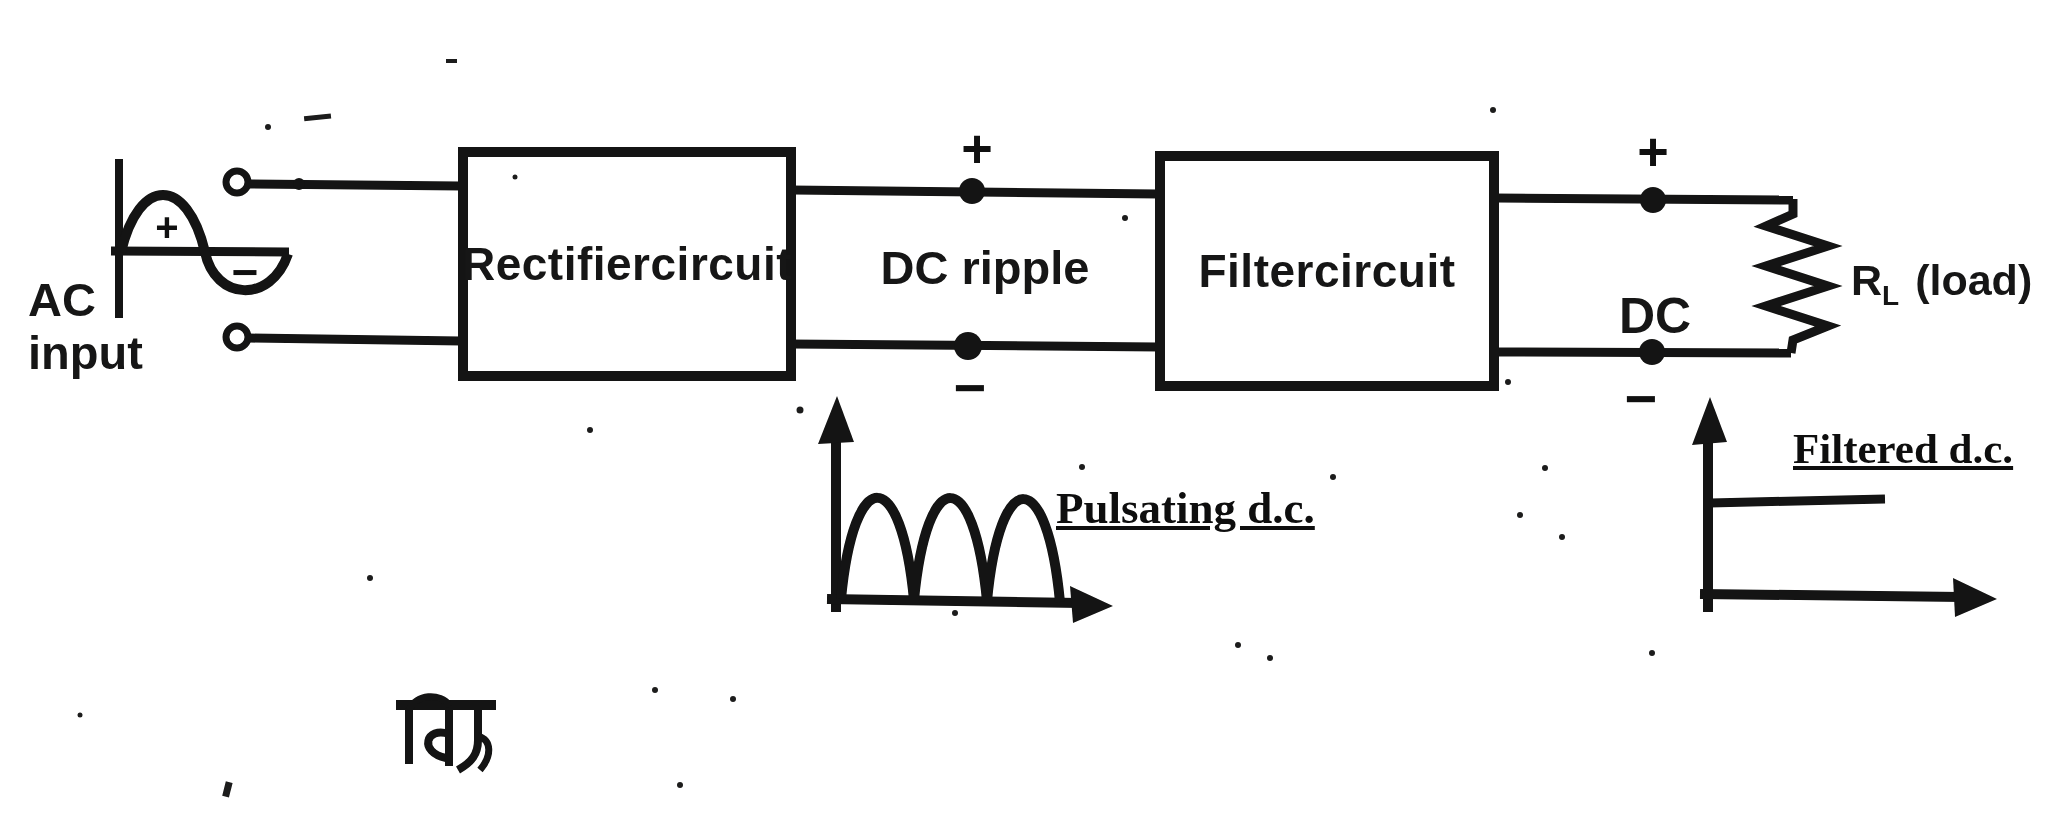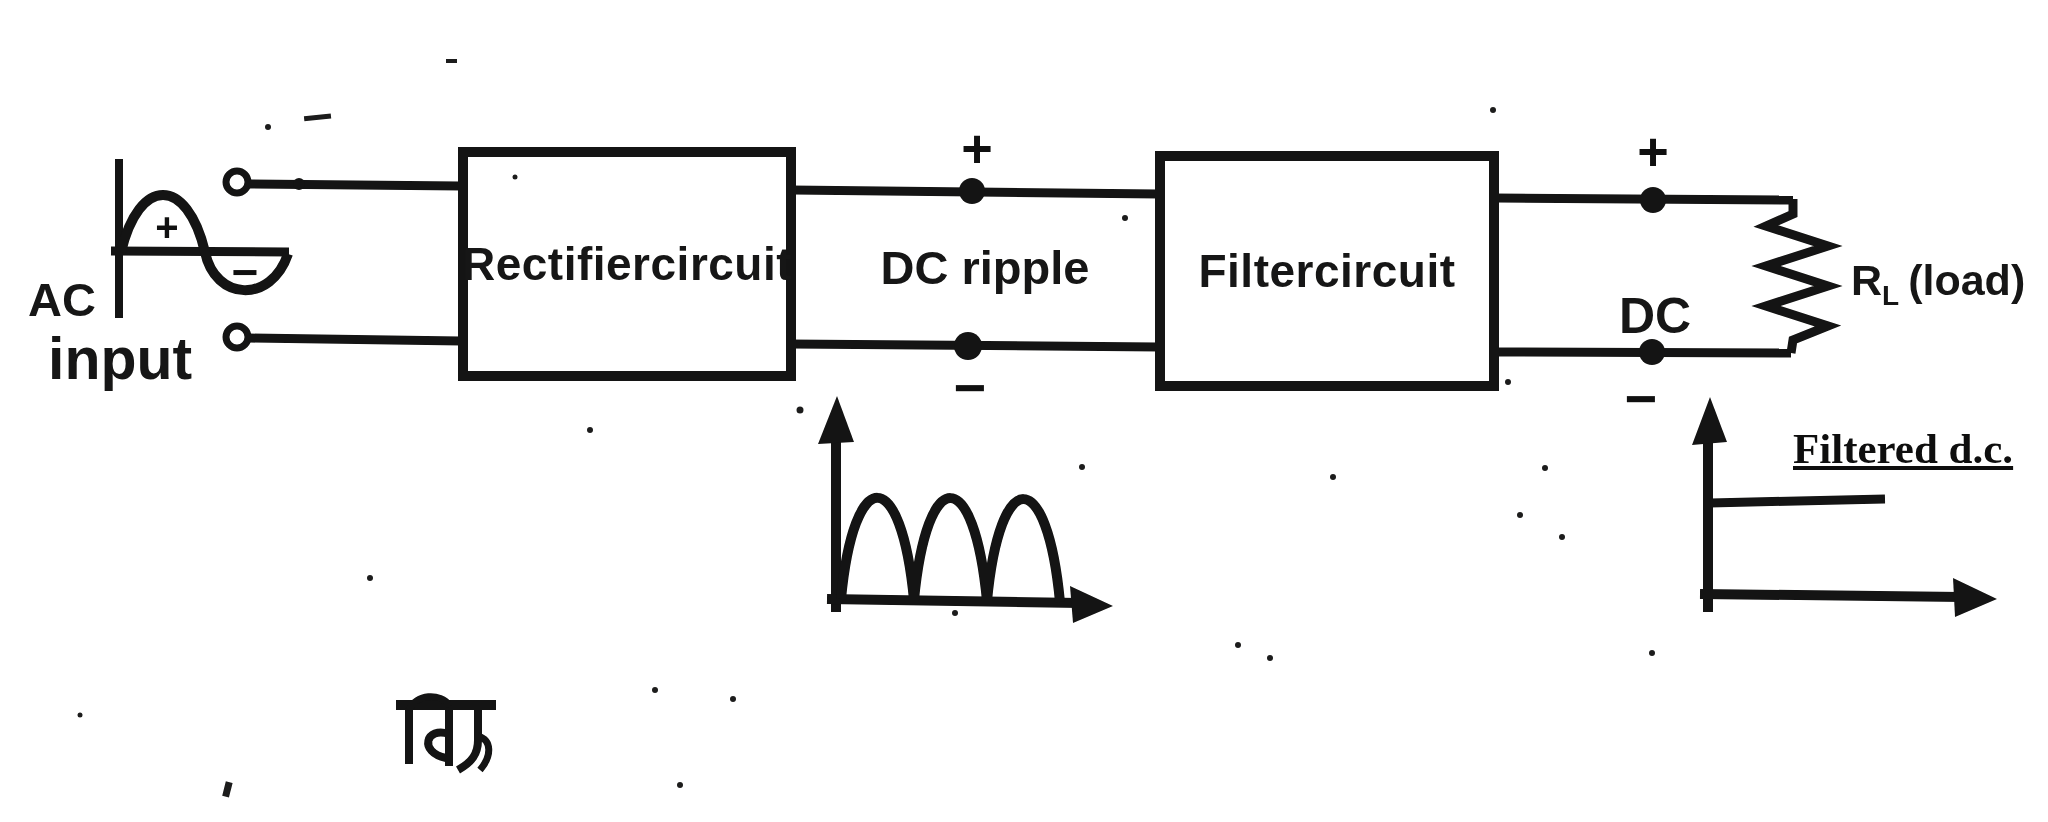--- a/index.html
+++ b/index.html
@@ -17,21 +17,21 @@
   .block{
     position:absolute; border:10px solid #1a1a1a; box-sizing:border-box;
     display:flex; flex-direction:row; justify-content:center; align-items:center;
     text-align:center; font-size:46px; line-height:1.22; letter-spacing:0.5px;
   }
   .block span{display:block;}
   .art{position:absolute; left:0; top:0;}
   .lbl{position:absolute; line-height:1.1;}
   .center{text-align:center;}
   .sub{font-size:28px; vertical-align:-10px;}
-  .suffix{margin-left:9px;}
+  .suffix{margin-left:16px;}
   .sr{position:absolute; width:1px; height:1px; overflow:hidden; opacity:0; pointer-events:none;}
   .caption-text{letter-spacing:-1px; line-height:1.15;}
 </style>
 </head>
 <body>
 
 <div class="page">
 
   <svg class="art" width="2048" height="822" viewBox="0 0 2048 822" fill="none" stroke="#1a1a1a">
 
@@ -113,21 +113,21 @@
       <circle cx="655" cy="690" r="3"></circle>
       <circle cx="733" cy="699" r="3"></circle>
       <circle cx="680" cy="785" r="3"></circle>
       <rect x="224" y="782" width="7" height="15" transform="rotate(14 228 789)"></rect>
     </g>
   </svg>
 
   <div class="lbl sans" style="left:28px; top:256px; font-size:47px;margin-top:18px;">
     <span>AC</span>
   </div>
-  <div class="lbl sans" style="left:28px; top:327px; font-size:59px;margin-left:20px;">input</div>
+  <div class="lbl sans" style="left:28px; top:327px; font-size:47px;">input</div>
 
   <div class="sign" style="left:167px; top:227px; font-size:40px;">+</div>
   <div class="sign" style="left:245px; top:272px; font-size:46px;">−</div>
 
   <div class="block sans" style="left:458px; top:147px; width:338px; height:234px;">
     <span>Rectifier</span>
     <span>circuit</span>
   </div>
 
   <div class="sign" style="left:977px; top:148px; font-size:54px;">+</div>
@@ -140,17 +140,18 @@
   </div>
 
   <div class="sign" style="left:1653px; top:151px; font-size:54px;">+</div>
   <div class="lbl sans center" style="left:1590px; top:250px; width:130px; font-size:50px;margin-top:39px;">DC</div>
   <div class="sign" style="left:1641px; top:399px; font-size:56px;">−</div>
 
   <div class="lbl sans" style="left:1851px; top:257px; font-size:43px; white-space:nowrap;">
     <span>R</span><span class="sub">L</span><span class="suffix">(load)</span>
   </div>
 
+  <div class="lbl serif" style="left:1056px; top:484px; font-size:45px; white-space:nowrap;">Pulsating d.c.</div>
   <div class="lbl serif" style="left:1793px; top:425px; font-size:43px; white-space:nowrap;">Filtered d.c.</div>
 
   <span class="sr">चित्र</span>
 
 </div>
 
 </body></html>

